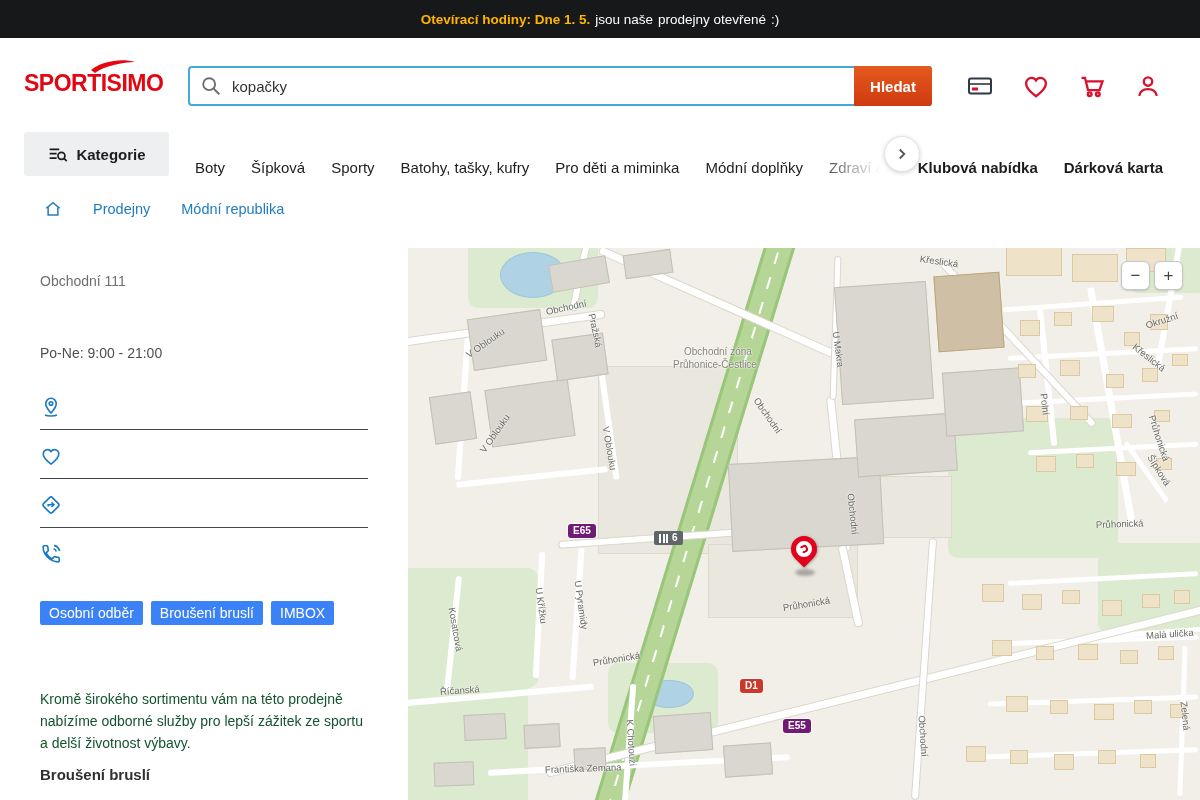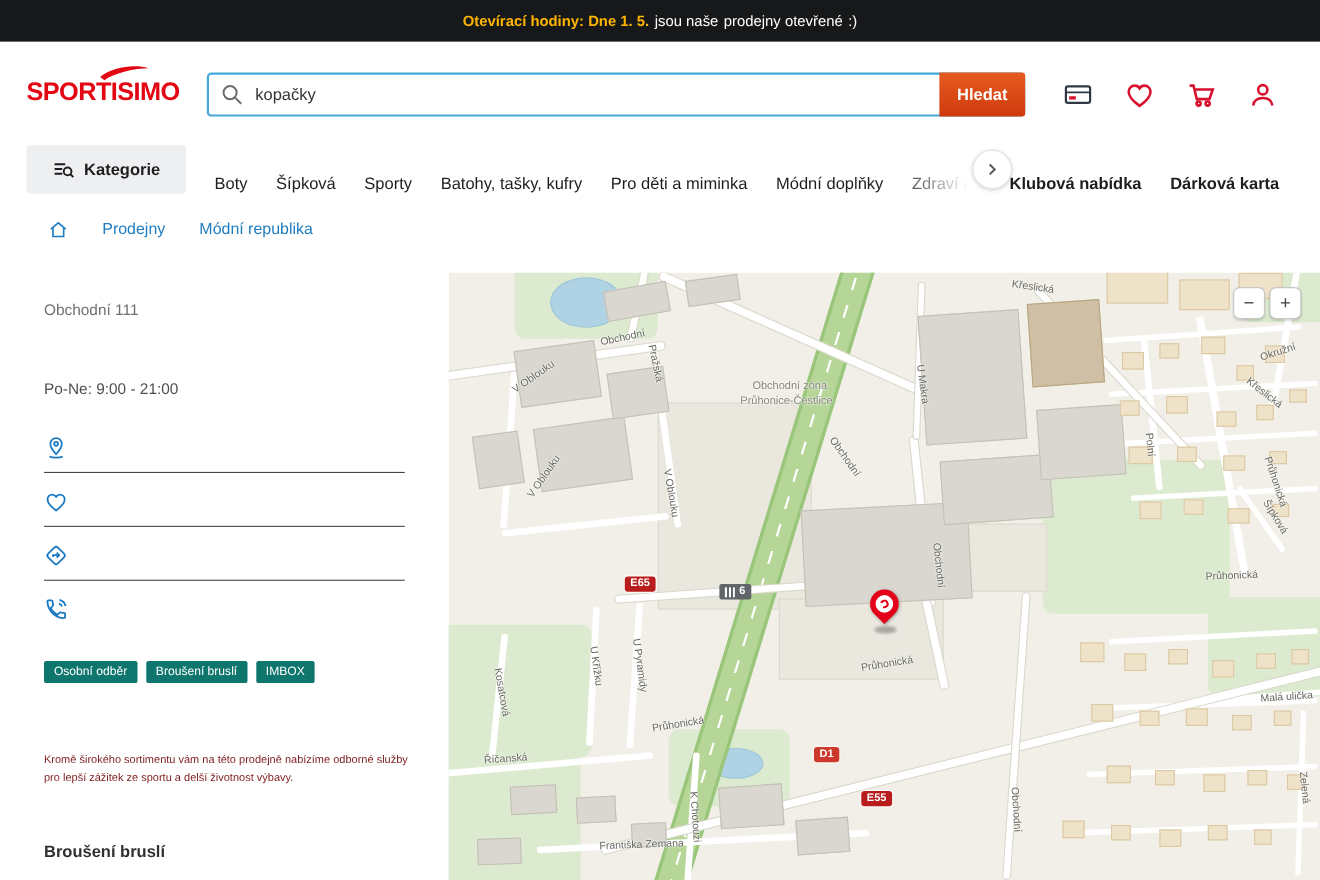--- a/index.html
+++ b/index.html
@@ -49,22 +49,22 @@
               gap:31px;padding-left:44px;box-sizing:border-box}
   #breadcrumb a{font-size:14.5px;color:#1f7cc0;text-decoration:none;cursor:pointer}
 
   
   #sidebar{position:absolute;left:0;top:248px;width:408px;height:552px}
   .addr{position:absolute;left:40px;top:25px;font-size:14px;color:#6f6f6f}
   .hours{position:absolute;left:40px;top:97px;font-size:14px;color:#4f4f4f}
   .srow{position:absolute;left:40px;width:22px;height:22px;cursor:pointer}
   .sdiv{position:absolute;left:40px;width:328px;height:1px;background:#43474b}
   .chips{position:absolute;left:40px;top:353px;display:flex;gap:8px}
-  .chip{background:#0f766e;color:#fff;font-size:11px;padding:4px 9px;border-radius:2px;white-space:nowrap}
-  .desc{position:absolute;left:40px;top:426px;width:332px;font-size:10px;line-height:1.58;color:#7f1d1d}
+  .chip{background:#3b82f6;color:#fff;font-size:14px;padding:4px 9px;border-radius:2px;white-space:nowrap}
+  .desc{position:absolute;left:40px;top:426px;width:332px;font-size:14px;line-height:1.58;color:#14532d}
   .svc{position:absolute;left:40px;top:518px;font-size:15px;font-weight:700;color:#303030}
 
   
   #map{position:absolute;left:408px;top:248px;width:792px;height:552px;background:#f1efe8;overflow:hidden;cursor:grab}
   .grn{position:absolute;background:#dcebcf;border-radius:10px;z-index:0}
   .park{position:absolute;background:#e9e7de;border:1px solid #dcd9ce;z-index:0;box-sizing:border-box}
   .wtr{position:absolute;background:#afd3e4;border:1px solid #9dc5d9;border-radius:50%;z-index:0;box-sizing:border-box}
   .hw{position:absolute;left:272px;top:-34px;width:30px;height:620px;transform:rotate(17deg);z-index:1;
       background-color:#b6d698;border-left:3px solid #99c67b;border-right:3px solid #99c67b;box-sizing:border-box;
       background-image:repeating-linear-gradient(180deg,#fff 0 12px,rgba(255,255,255,0) 12px 26px);
@@ -72,21 +72,21 @@
   .road{position:absolute;background:#fff;border:1px solid #dad7cb;border-radius:4px;z-index:2;box-sizing:border-box}
   .road.m{border:none;border-radius:2px;z-index:1}
   .bld{position:absolute;background:#d9d7cf;border:1px solid #c3c1b5;z-index:3;box-sizing:border-box}
   .bld.t{background:#eee2c9;border-color:#dcc9a2}
   .bld.br{background:#cfc0a5;border-color:#b7a67e}
   .street{position:absolute;font-size:9.5px;color:#686862;white-space:nowrap;z-index:4;
           transform-origin:0 50%;text-shadow:0 0 2px #fff,0 0 2px #fff}
   .street.zone{font-size:10px;color:#85857c}
   .rbadge{position:absolute;z-index:5;font-size:10px;font-weight:700;color:#fff;padding:1px 5px;
           border-radius:3px;line-height:12px;box-shadow:0 0 0 1px rgba(255,255,255,.7)}
-  .rbadge.green{background:#b91c1c}
+  .rbadge.green{background:#701a75}
   .rbadge.red{background:#cc392b}
   .exit{position:absolute;z-index:5;background:#606569;color:#fff;font-size:10px;font-weight:700;
         padding:2px 5px;border-radius:2px;display:flex;align-items:center;gap:4px;line-height:10px}
   .exit .pic{width:9px;height:9px;
         background:linear-gradient(90deg,#fff 0 2px,transparent 2px 3.5px,#fff 3.5px 5.5px,transparent 5.5px 7px,#fff 7px 9px)}
   .pin{position:absolute;left:383px;top:288px;width:26px;height:26px;background:#e2001a;
        border-radius:50% 50% 50% 0;transform:rotate(-45deg);z-index:6;box-shadow:0 1px 3px rgba(0,0,0,.35)}
   .pin::after{content:"";position:absolute;left:5px;top:5px;width:16px;height:16px;background:#fff;
        border-radius:50%;z-index:1}
   .pin .sw{position:absolute;left:9px;top:9px;width:8px;height:8px;border:2.5px solid #e2001a;border-radius:50%;

